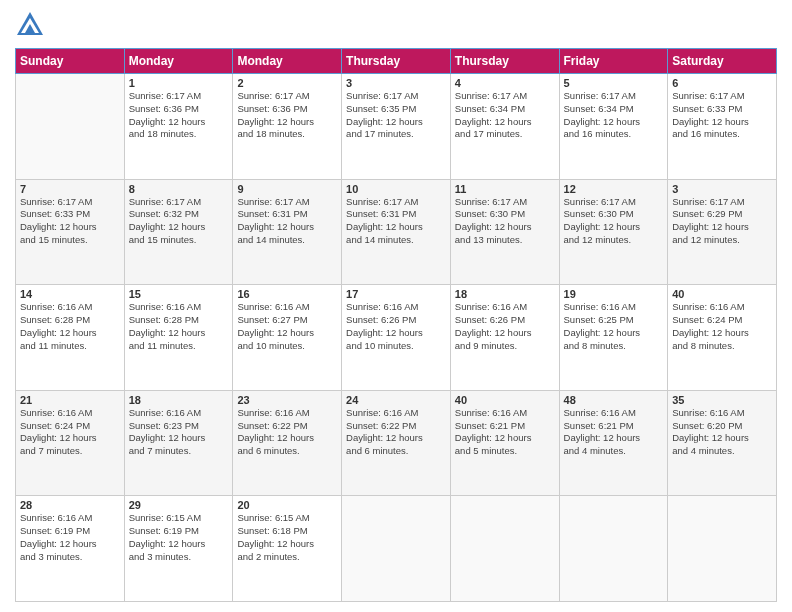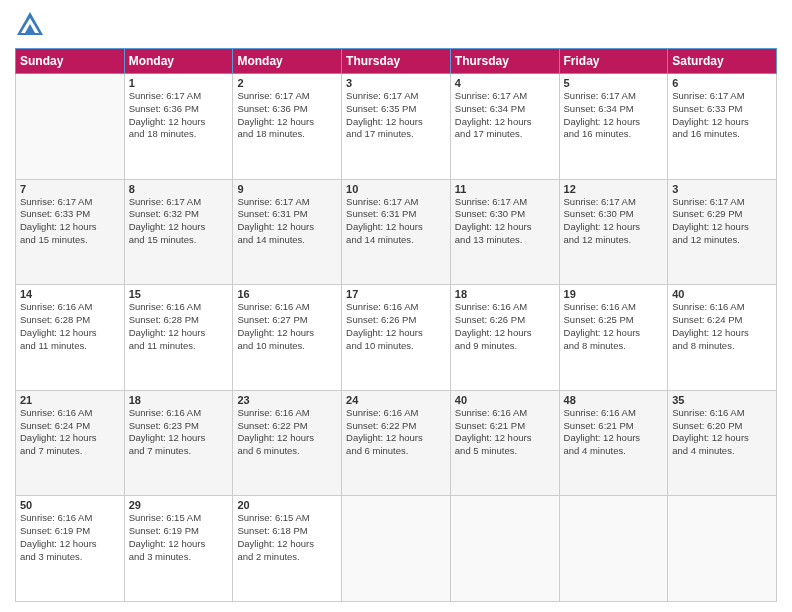--- a/index.html
+++ b/index.html
@@ -320,21 +320,21 @@
           <td>
             <span class="day-num">35</span>
             <div class="cell-text" style="white-space: pre-line;">Sunrise: 6:16 AM
 Sunset: 6:20 PM
 Daylight: 12 hours
 and 4 minutes.</div>
           </td>
         </tr>
         <tr>
           <td>
-            <span class="day-num">50</span>
+            <span class="day-num">28</span>
             <div class="cell-text" style="white-space: pre-line;">Sunrise: 6:16 AM
 Sunset: 6:19 PM
 Daylight: 12 hours
 and 3 minutes.</div>
           </td>
           <td>
             <span class="day-num">29</span>
             <div class="cell-text" style="white-space: pre-line;">Sunrise: 6:15 AM
 Sunset: 6:19 PM
 Daylight: 12 hours

